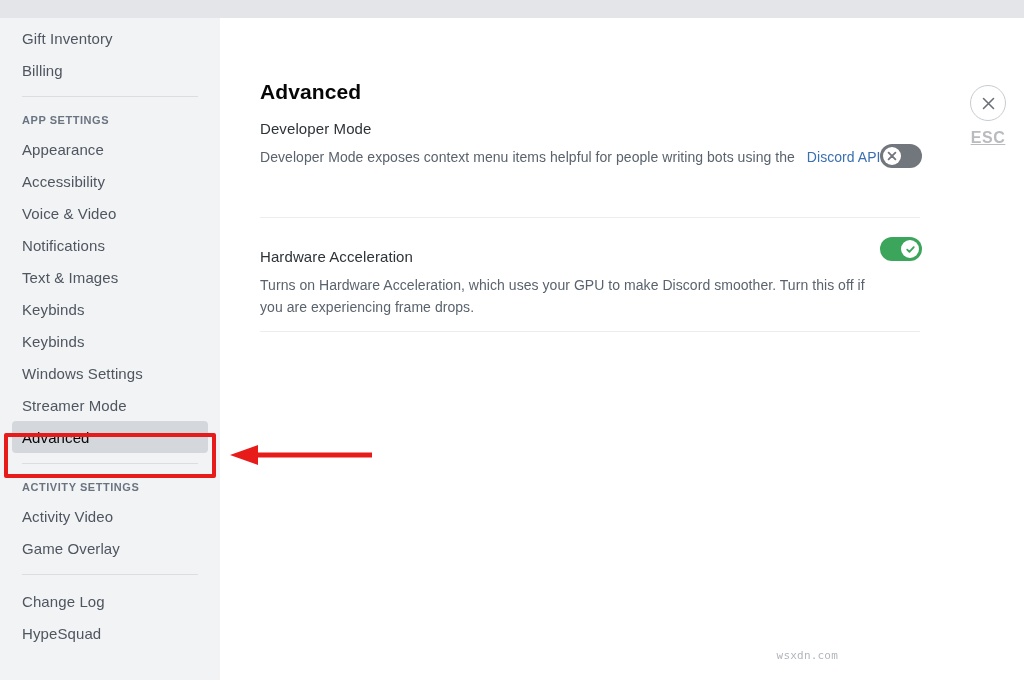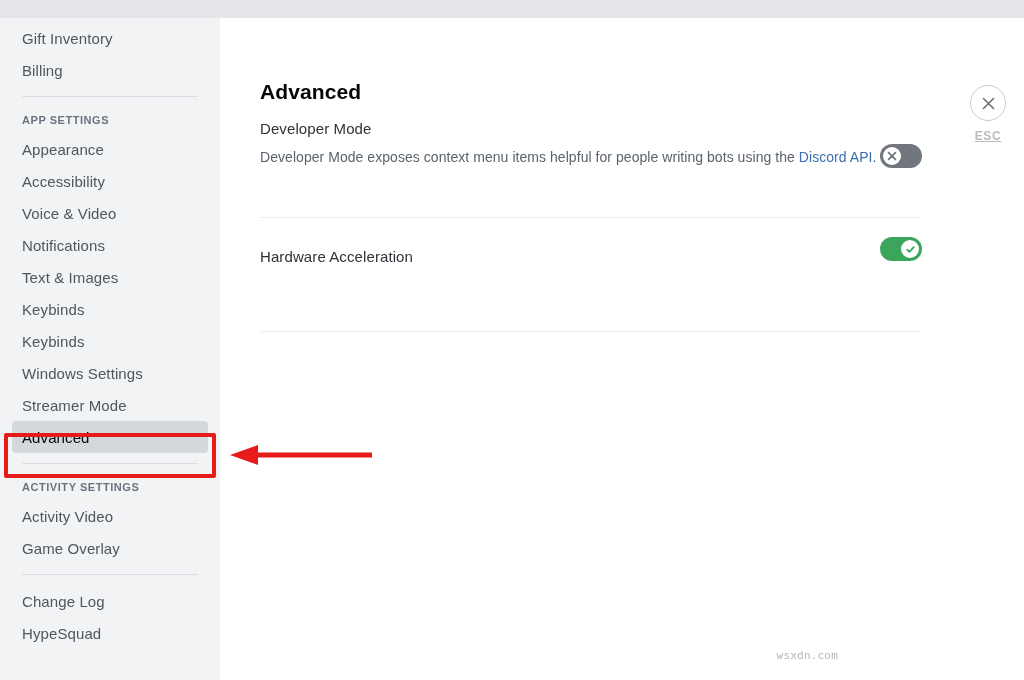--- a/index.html
+++ b/index.html
@@ -107,21 +107,21 @@
 
   .setting-desc {
     margin-top: 10px;
     font-size: 14px;
     line-height: 1.55;
     color: #5a636d;
     width: 625px;
     letter-spacing: .05px;
   }
 
-  .link { color: #3a6fb0; text-decoration: none; }
+  .link { color: #3a6fb0; text-decoration: none; margin-left: 8px; }
 
   .divider {
     position: absolute;
     left: 40px;
     width: 660px;
     height: 1px;
     background: #ebedef;
   }
 
   
@@ -163,21 +163,21 @@
     width: 36px; height: 36px;
     border-radius: 50%;
     border: 1.5px solid #c7ccd1;
     display: flex;
     align-items: center;
     justify-content: center;
     cursor: pointer;
   }
   .esc-label {
     margin-top: 8px;
-    font-size: 12px;
+    font-size: 16px;
     font-weight: bold;
     color: #b9bbbe;
     letter-spacing: .6px;
     text-decoration: underline;
   }
 
   
   .anno-box {
     position: absolute;
     left: 4px; top: 433px;
@@ -296,20 +296,21 @@
         </svg>
       </span>
     </div>
 
     <div class="divider" style="top:199px;"></div>
 
     <section class="setting-block" style="top:230px;">
       <div class="setting-row">
         <div class="setting-name">Hardware Acceleration</div>
       </div>
+      <div class="setting-desc">Turns on Hardware Acceleration, which uses your GPU to make Discord smoother. Turn this off if you are experiencing frame drops.</div>
     </section>
 
     <div class="toggle on" style="left:660px; top:219px;">
       <span class="knob">
         <svg width="11" height="11" viewBox="0 0 11 11" aria-hidden="true">
           <path d="M2.2 5.7 L4.4 7.9 L8.8 3.2" stroke="#3ba55c" stroke-width="1.8" fill="none" stroke-linecap="round" stroke-linejoin="round"></path>
         </svg>
       </span>
     </div>
 

